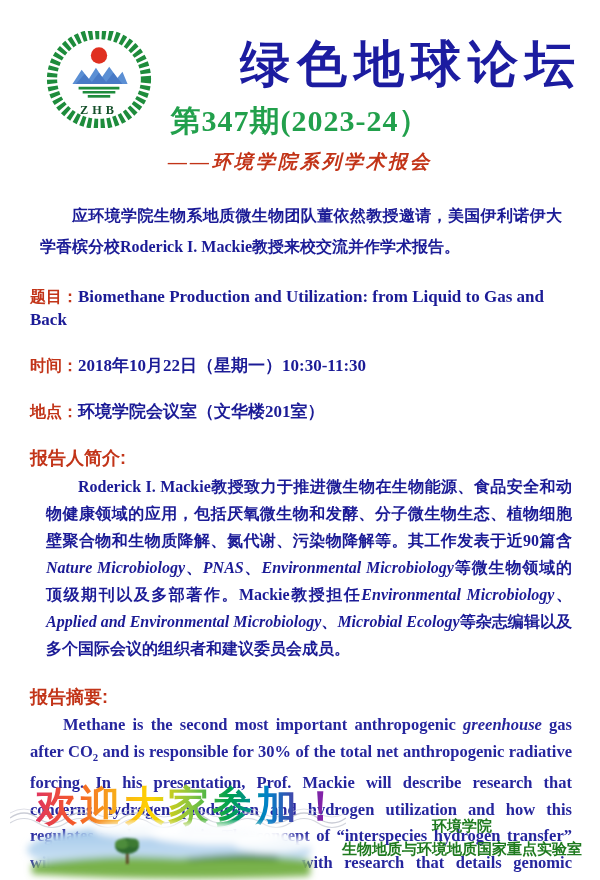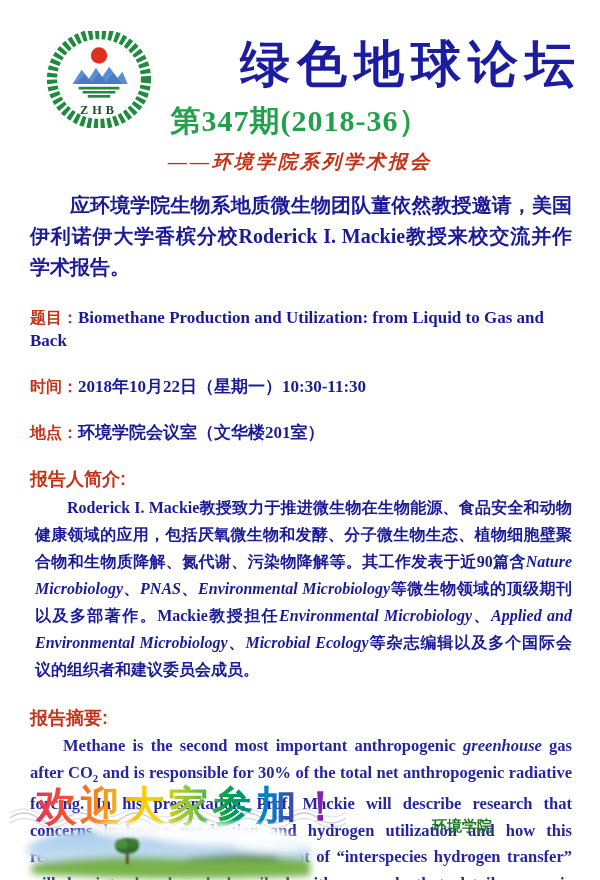--- a/index.html
+++ b/index.html
@@ -11,28 +11,28 @@
   .forum-title{position:absolute;left:158px;top:34px;width:424px;text-align:right;
         font-size:50px;font-weight:bold;color:var(--title-blue);letter-spacing:7px;line-height:60px;
         font-family:"Liberation Serif",serif;}
   .issue-line{position:absolute;left:0;top:101px;width:100%;text-align:center;
         font-size:30px;font-weight:bold;color:var(--issue-green);letter-spacing:1px;}
   .subtitle-line{position:absolute;left:0;top:149px;width:100%;text-align:center;
         font-size:19px;font-weight:bold;color:var(--accent-red);letter-spacing:3px;font-style:italic;}
 
   
   .content{position:absolute;left:30px;top:190px;width:542px;}
-  .intro-par{margin:0;font-size:20px;font-weight:bold;color:var(--body-navy);
+  .intro-par{margin:10px;font-size:16px;font-weight:bold;color:var(--body-navy);
         line-height:31px;text-indent:2em;text-align:justify;}
   .detail-line{margin-top:23px;font-size:17px;font-weight:bold;line-height:23px;}
   .detail-label{color:var(--accent-red);font-family:"Liberation Sans",sans-serif;font-size:16px;}
   .detail-value{color:var(--body-navy);}
   .sec-heading{margin-top:22px;font-size:18px;font-weight:bold;color:var(--accent-red);
         font-family:"Liberation Sans",sans-serif;line-height:26px;}
-  .bio-par{margin:2px 0 0 5px;font-size:16px;font-weight:bold;color:var(--body-navy);
+  .bio-par{margin:2px 0 0 16px;font-size:16px;font-weight:bold;color:var(--body-navy);
         line-height:27px;text-indent:2em;text-align:justify;}
   .abs-par{margin:2px 0 0 0;font-size:16.5px;font-weight:bold;color:var(--abstract-navy);
         line-height:26.5px;text-indent:2em;text-align:justify;}
   .it{font-style:italic;}
   sub{font-size:65%;}
 
   
   .footer{position:absolute;left:4px;top:775px;width:532px;height:105px;}
   .waves{position:absolute;left:6px;top:27px;width:336px;height:32px;opacity:.75;}
   .welcome{position:absolute;left:32px;top:4px;font-size:41px;font-weight:bold;letter-spacing:3px;
@@ -57,21 +57,21 @@
       <path d="M24,52 L33,38 L40,47 L47,36 L53,45 L60,35 L68,46 L73,40 L78,52 Z" fill="#5b8fd4"></path>
       <path d="M27,52 L36,42 L43,50 L50,41 L57,50 L64,41 L73,52 Z" fill="#3f6fbf" opacity="0.65"></path>
       <g stroke="#1e8c3c" stroke-width="2.6">
         <line x1="30" y1="56" x2="70" y2="56"></line>
         <line x1="34" y1="60" x2="66" y2="60"></line>
         <line x1="39" y1="64" x2="61" y2="64"></line>
       </g>
       <text x="50" y="81" text-anchor="middle" font-size="12" font-weight="bold" font-family="Liberation Serif, serif" letter-spacing="4" fill="#14502a">ZHB</text>
     </svg>
     <div class="forum-title">绿色地球论坛</div>
-    <div class="issue-line">第347期(2018-36）</div>
+    <div class="issue-line">第347期(2023-24）</div>
     <div class="subtitle-line">——环境学院系列学术报会</div>
   </div>
 
   <div class="content">
     <p class="intro-par">应环境学院生物系地质微生物团队董依然教授邀请，美国伊利诺伊大学香槟分校Roderick I. Mackie教授来校交流并作学术报告。</p>
 
     <div class="detail-line">
       <span class="detail-label">题目：</span><span class="detail-value">Biomethane Production and Utilization: from Liquid to Gas and Back</span>
     </div>
     <div class="detail-line">
@@ -121,16 +121,17 @@
       <g filter="url(#soft2)">
         <rect x="108" y="32" width="2.6" height="12" fill="#5a3c1e"></rect>
         <ellipse cx="109" cy="26" rx="12" ry="8" fill="#2f6b2f"></ellipse>
         <ellipse cx="104" cy="24" rx="7" ry="5" fill="#4e8c3a"></ellipse>
         <ellipse cx="115" cy="23" rx="6" ry="4.5" fill="#3c7a33"></ellipse>
       </g>
     </svg>
 
     <div class="org-block">
       <div class="org-line">环境学院</div>
+      <div class="org-line">生物地质与环境地质国家重点实验室</div>
     </div>
   </div>
 
 </div>
 
 </body></html>

